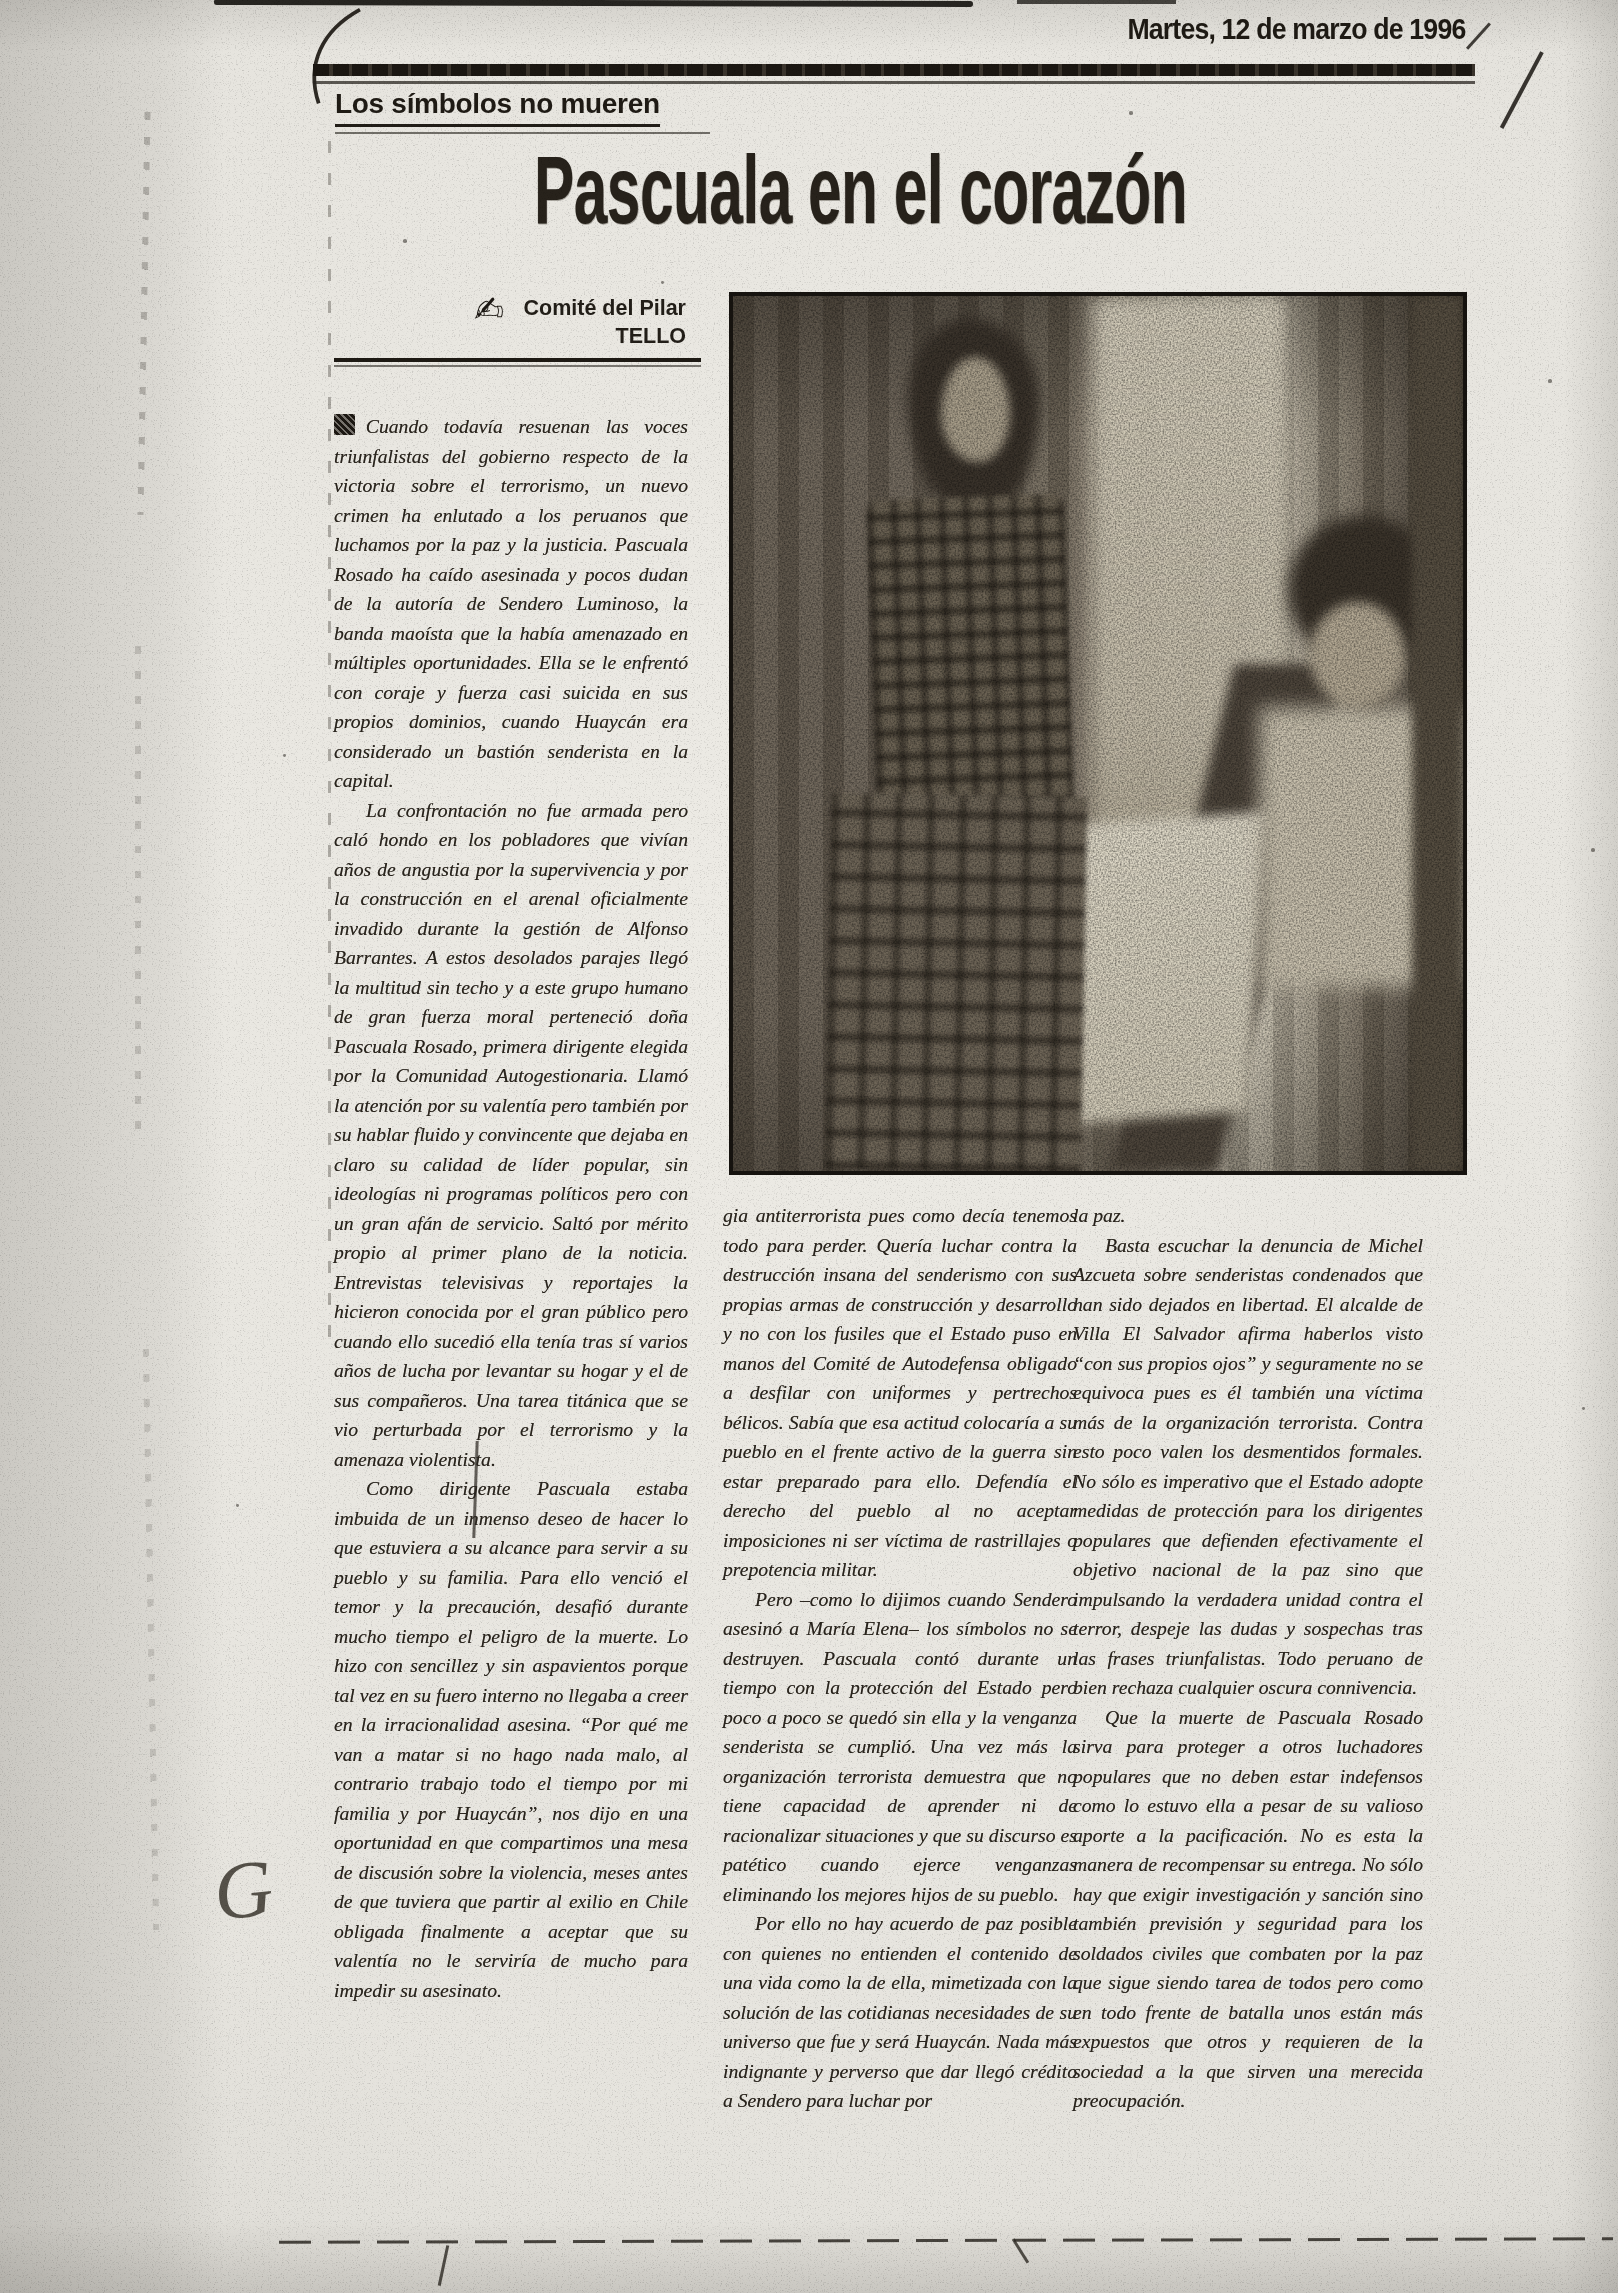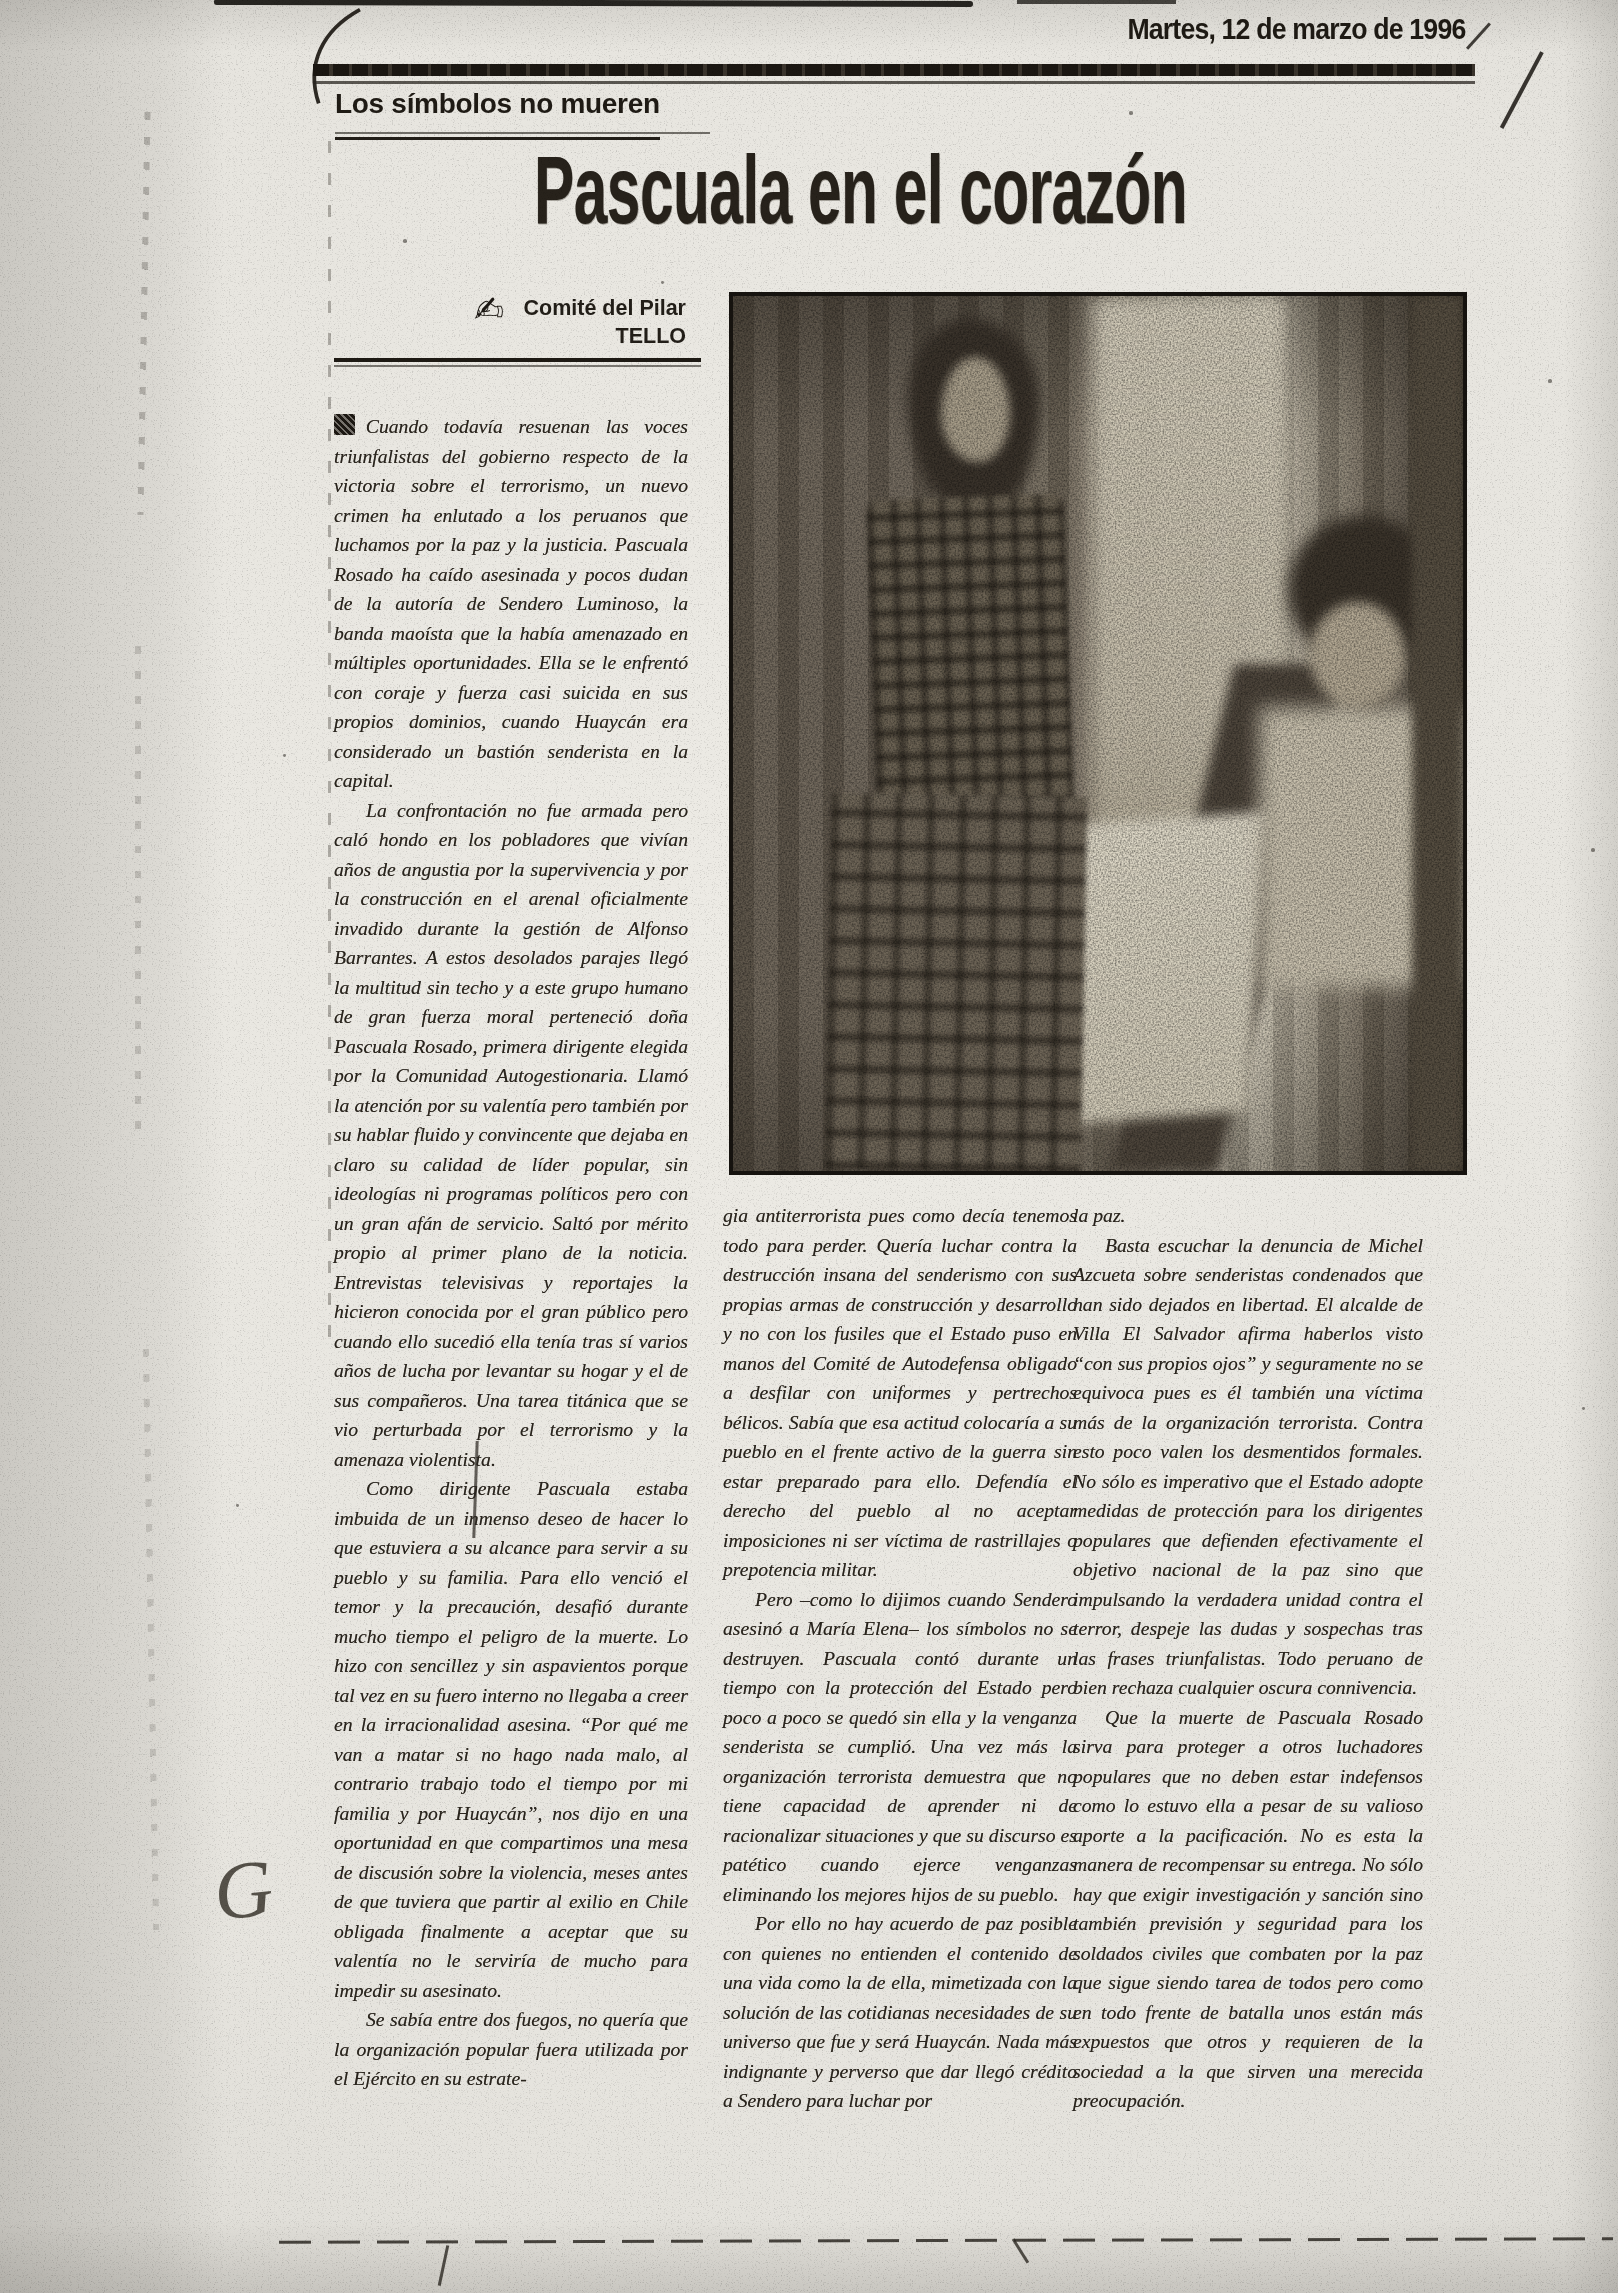--- a/index.html
+++ b/index.html
@@ -20,21 +20,21 @@
     letter-spacing:-0.9px;color:#1e1a14;white-space:nowrap;
     transform:scaleX(.92);transform-origin:100% 0;
   }
   .date-tick{position:absolute;left:1477px;top:19px;width:2.8px;height:34px;background:#191510;transform:rotate(42deg);opacity:.8;}
   .rule-top{position:absolute;left:313px;top:64px;width:1162px;height:12px;
     background:repeating-linear-gradient(90deg,#1b1712 0 16px,#3a342c 16px 19.7px);}
   .rule-top-thin{position:absolute;left:313px;top:81px;width:1162px;height:2.8px;background:#2a2620;opacity:.75;}
   .kicker{
     position:absolute;left:335px;top:88px;
     font-family:"Liberation Sans",sans-serif;font-weight:700;font-size:28px;color:#1f1b15;
-    letter-spacing:-0.3px;padding-bottom:17px;border-bottom:3.7px solid #221e18;white-space:nowrap;
+    letter-spacing:-0.3px;padding-bottom:4px;border-bottom:3.7px solid #221e18;white-space:nowrap;
   }
   .kicker-sub{position:absolute;left:335px;top:132px;width:375px;height:1.9px;background:rgba(34,30,24,.6);}
   .headline{
     position:absolute;left:534px;top:141px;margin:0;
     font-family:"Liberation Sans",sans-serif;font-weight:700;font-size:96px;line-height:1.02;
     letter-spacing:-0.9px;color:#27221b;white-space:nowrap;
     transform:scaleX(.63);transform-origin:0 0;
     text-shadow:0.9px 0.9px 0 rgba(39,34,27,.35), -0.9px 0 0 rgba(39,34,27,.2);
   }
   .byline-icon{position:absolute;left:474px;top:289px;font-size:36px;color:#1c1813;font-family:"DejaVu Sans",sans-serif;}
@@ -164,21 +164,20 @@
         <feColorMatrix type="matrix" values="0 0 0 0 0  0 0 0 0 0  0 0 0 0 0  0 0 0 1.6 -0.55"></feColorMatrix>
         </filter>
       <rect width="778" height="932" filter="url(#gphoto)" opacity="0.5"></rect>
     </svg>
   </div>
 
   <div class="col col1">
     <p class="no-indent"><span class="dingbat"></span><span>Cuando todavía resuenan las voces triunfalistas del gobierno respecto de la victoria sobre el terrorismo, un nuevo crimen ha enlutado a los peruanos que luchamos por la paz y la justicia. Pascuala Rosado ha caído asesinada y pocos dudan de la autoría de Sendero Luminoso, la banda maoísta que la había amenazado en múltiples oportunidades. Ella se le enfrentó con coraje y fuerza casi suicida en sus propios dominios, cuando Huaycán era considerado un bastión senderista en la capital.</span></p>
     <p>La confrontación no fue armada pero caló hondo en los pobladores que vivían años de angustia por la supervivencia y por la construcción en el arenal oficialmente invadido durante la gestión de Alfonso Barrantes. A estos desolados parajes llegó la multitud sin techo y a este grupo humano de gran fuerza moral perteneció doña Pascuala Rosado, primera dirigente elegida por la Comunidad Autogestionaria. Llamó la atención por su valentía pero también por su hablar fluido y convincente que dejaba en claro su calidad de líder popular, sin ideologías ni programas políticos pero con un gran afán de servicio. Saltó por mérito propio al primer plano de la noticia. Entrevistas televisivas y reportajes la hicieron conocida por el gran público pero cuando ello sucedió ella tenía tras sí varios años de lucha por levantar su hogar y el de sus compañeros. Una tarea titánica que se vio perturbada por el terrorismo y la amenaza violentista.</p>
     <p>Como dirigente Pascuala estaba imbuida de un inmenso deseo de hacer lo que estuviera a su alcance para servir a su pueblo y su familia. Para ello venció el temor y la precaución, desafió durante mucho tiempo el peligro de la muerte. Lo hizo con sencillez y sin aspavientos porque tal vez en su fuero interno no llegaba a creer en la irracionalidad asesina. “Por qué me van a matar si no hago nada malo, al contrario trabajo todo el tiempo por mi familia y por Huaycán”, nos dijo en una oportunidad en que compartimos una mesa de discusión sobre la violencia, meses antes de que tuviera que partir al exilio en Chile obligada finalmente a aceptar que su valentía no le serviría de mucho para impedir su asesinato.</p>
-    <p>Se sabía entre dos fuegos, no quería que la organización popular fuera utilizada por el Ejército en su estrate-</p>
   </div>
   <div class="col col2">
     <p class="no-indent">gia antiterrorista pues como decía tenemos todo para perder. Quería luchar contra la destrucción insana del senderismo con sus propias armas de construcción y desarrollo y no con los fusiles que el Estado puso en manos del Comité de Autodefensa obligado a desfilar con uniformes y pertrechos bélicos. Sabía que esa actitud colocaría a su pueblo en el frente activo de la guerra sin estar preparado para ello. Defendía el derecho del pueblo al no aceptar imposiciones ni ser víctima de rastrillajes o prepotencia militar.</p>
     <p>Pero –como lo dijimos cuando Sendero asesinó a María Elena– los símbolos no se destruyen. Pascuala contó durante un tiempo con la protección del Estado pero poco a poco se quedó sin ella y la venganza senderista se cumplió. Una vez más la organización terrorista demuestra que no tiene capacidad de aprender ni de racionalizar situaciones y que su discurso es patético cuando ejerce venganzas eliminando los mejores hijos de su pueblo.</p>
     <p>Por ello no hay acuerdo de paz posible con quienes no entienden el contenido de una vida como la de ella, mimetizada con la solución de las cotidianas necesidades de su universo que fue y será Huaycán. Nada más indignante y perverso que dar llegó crédito a Sendero para luchar por</p>
   </div>
   <div class="col col3">
     <p class="no-indent">la paz.</p>
     <p>Basta escuchar la denuncia de Michel Azcueta sobre senderistas condenados que han sido dejados en libertad. El alcalde de Villa El Salvador afirma haberlos visto “con sus propios ojos” y seguramente no se equivoca pues es él también una víctima más de la organización terrorista. Contra esto poco valen los desmentidos formales. No sólo es imperativo que el Estado adopte medidas de protección para los dirigentes populares que defienden efectivamente el objetivo nacional de la paz sino que impulsando la verdadera unidad contra el terror, despeje las dudas y sospechas tras las frases triunfalistas. Todo peruano de bien rechaza cualquier oscura connivencia.</p>
     <p>Que la muerte de Pascuala Rosado sirva para proteger a otros luchadores populares que no deben estar indefensos como lo estuvo ella a pesar de su valioso aporte a la pacificación. No es esta la manera de recompensar su entrega. No sólo hay que exigir investigación y sanción sino también previsión y seguridad para los soldados civiles que combaten por la paz que sigue siendo tarea de todos pero como en todo frente de batalla unos están más expuestos que otros y requieren de la sociedad a la que sirven una merecida preocupación.</p>

